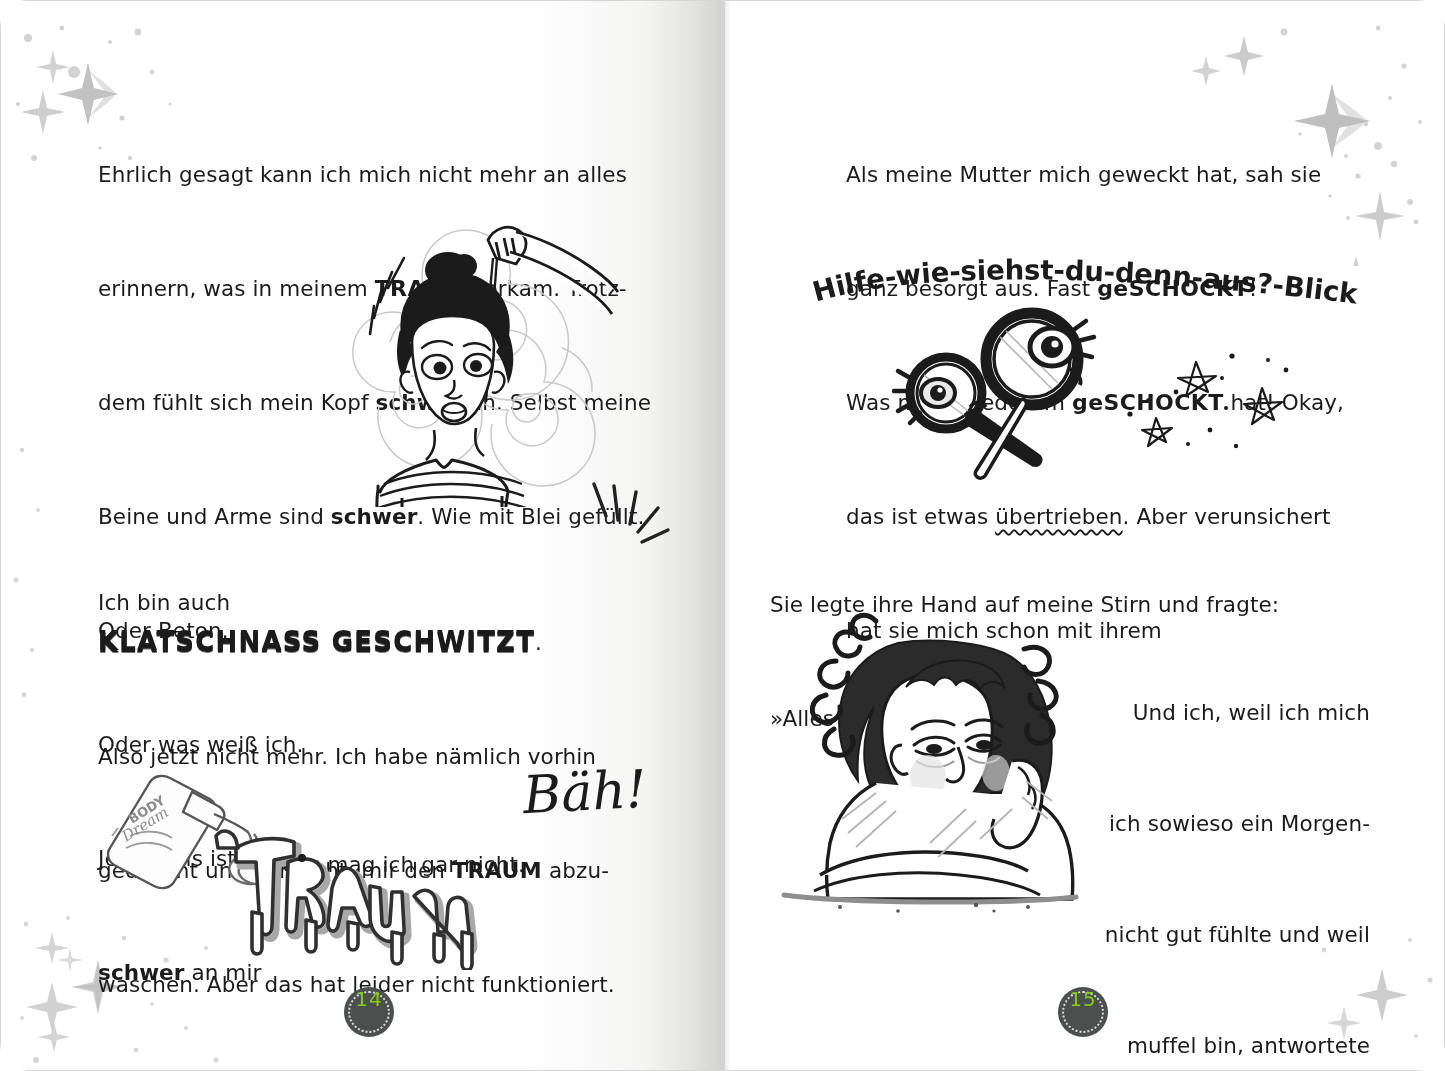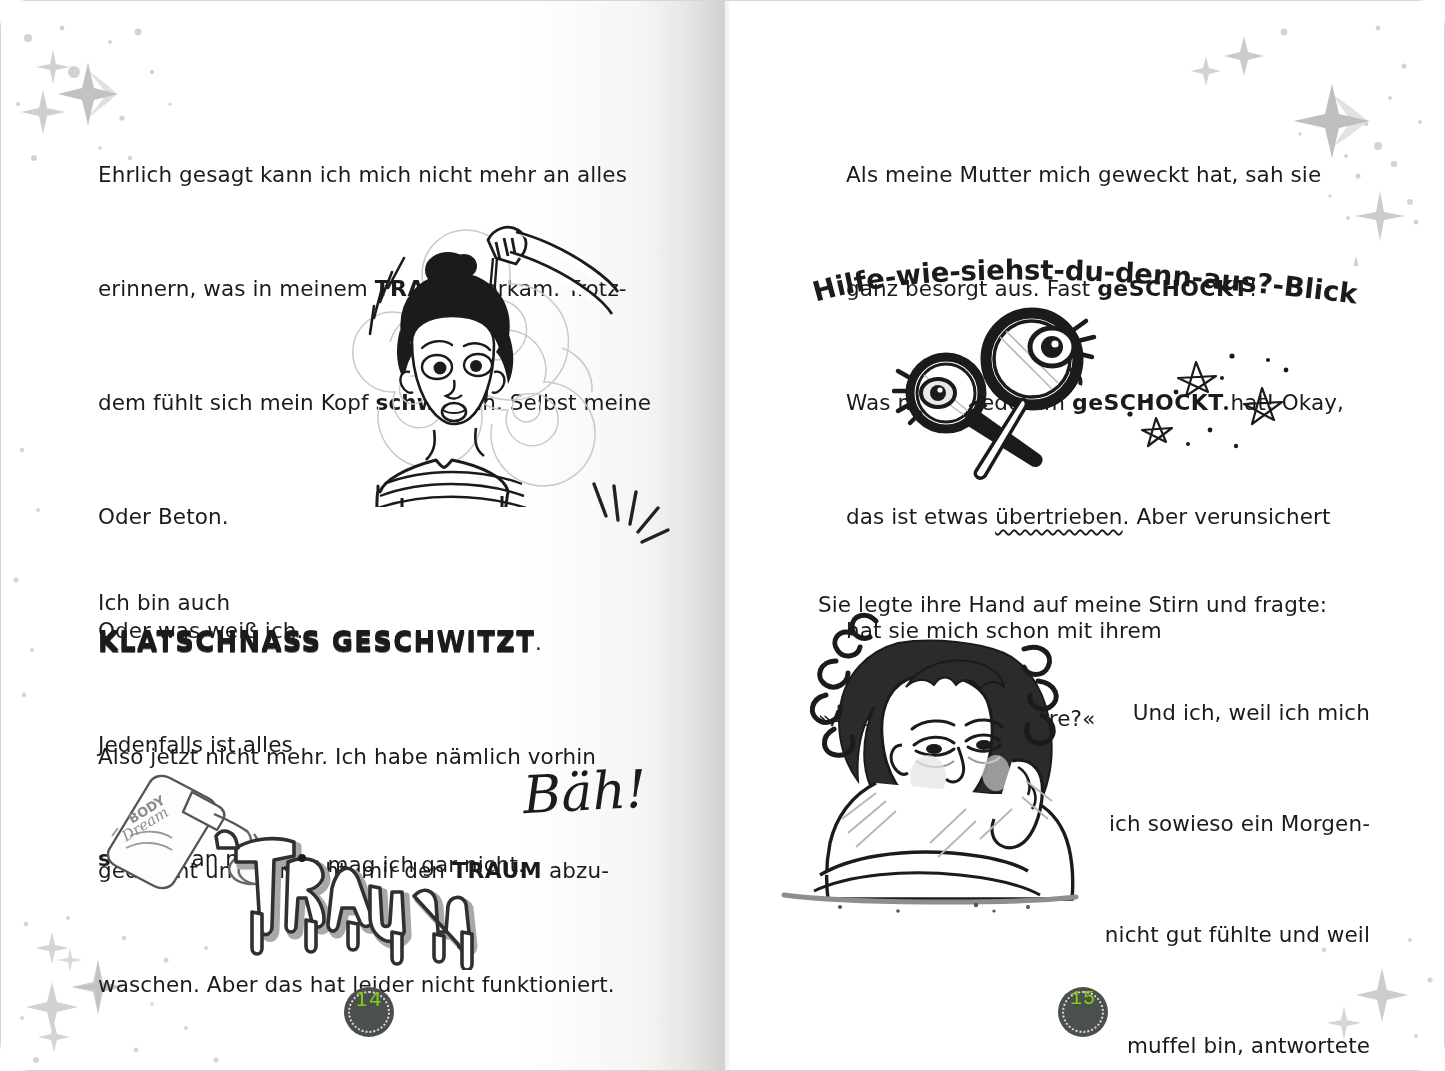--- a/index.html
+++ b/index.html
@@ -201,20 +201,21 @@
       <circle cx="14" cy="160" r="2.6"></circle>
         <circle cx="30" cy="230" r="2"></circle>
       <circle cx="22" cy="275" r="2.4"></circle>
     </g>
   </svg>
 
   <div class="txt hand" style="left:98px;top:80px;width:560px;">
     <p><span>Ehrlich gesagt kann ich mich nicht mehr an alles</span></p>
     <p><span>erinnern, was in meinem </span><b class="tr">TRAUM</b><span> vorkam. Trotz-</span></p>
     <p><span>dem fühlt sich mein Kopf </span><b class="sw">schwer</b><span> an. Selbst meine</span></p>
+    <p><span>Beine und Arme sind </span><b class="sw">schwer</b><span>. Wie mit Blei gefüllt.</span></p>
     <p><span>Oder Beton.</span></p>
     <p><span>Oder was weiß ich.</span></p>
     <p><span>Jedenfalls ist alles</span></p>
     <p><b class="sw">schwer</b><span> an mir</span></p>
     <p></p>
     
     
   </div>
 
   <div class="txt hand" style="left:98px;top:508px;width:570px;">
@@ -454,21 +455,21 @@
       <circle cx="106" cy="8" r="2.6"></circle>
         <circle cx="142" cy="12" r="2"></circle>
       <circle cx="160" cy="22" r="2.4"></circle>
         <circle cx="100" cy="60" r="2"></circle>
       <circle cx="84" cy="82" r="2.4"></circle>
         <circle cx="62" cy="96" r="2"></circle>
       <circle cx="110" cy="98" r="2.2"></circle>
     </g>
   </svg>
 
-  <div class="txt hand" style="left:818px;top:510px;width:560px;">
+  <div class="txt hand" style="left:770px;top:510px;width:560px;">
     <p><span>Sie legte ihre Hand auf meine Stirn und fragte:</span></p>
     <p><span>»Alles in Ordnung, Lore?«</span></p>
   </div>
 
   <svg class="ink" style="left:780px;top:595px;" width="300" height="320" viewBox="0 0 300 320">
 
     <path d="M118 48 c-30 8 -54 32 -58 66 c-4 30 6 56 18 72 c-2 -30 4 -56 16 -74
              c-14 34 -12 66 0 86 l170 0 c8 -22 10 -50 4 -78 c-6 -28 -22 -52 -44 -62
              c-22 -10 -70 -16 -106 -10 Z" fill="#2b2b2b" stroke="#1b1b1b" stroke-width="2"></path>
 
@@ -559,18 +560,18 @@
     <p><span>Und ich, weil ich mich</span></p>
     <p><span>ich sowieso ein Morgen-</span></p>
     <p><span>nicht gut fühlte und weil</span></p>
     <p><span>muffel bin, antwortete</span></p>
     
     
     
     
   </div>
 
-  <div class="pageno" style="left:1058px;top:987px;font-family:Liberation Mono, monospace;">
+  <div class="pageno" style="left:1058px;top:987px;">
     <span>15</span>
   </div>
 
   <div class="edge"></div>
 </div>
 
 </body></html>

